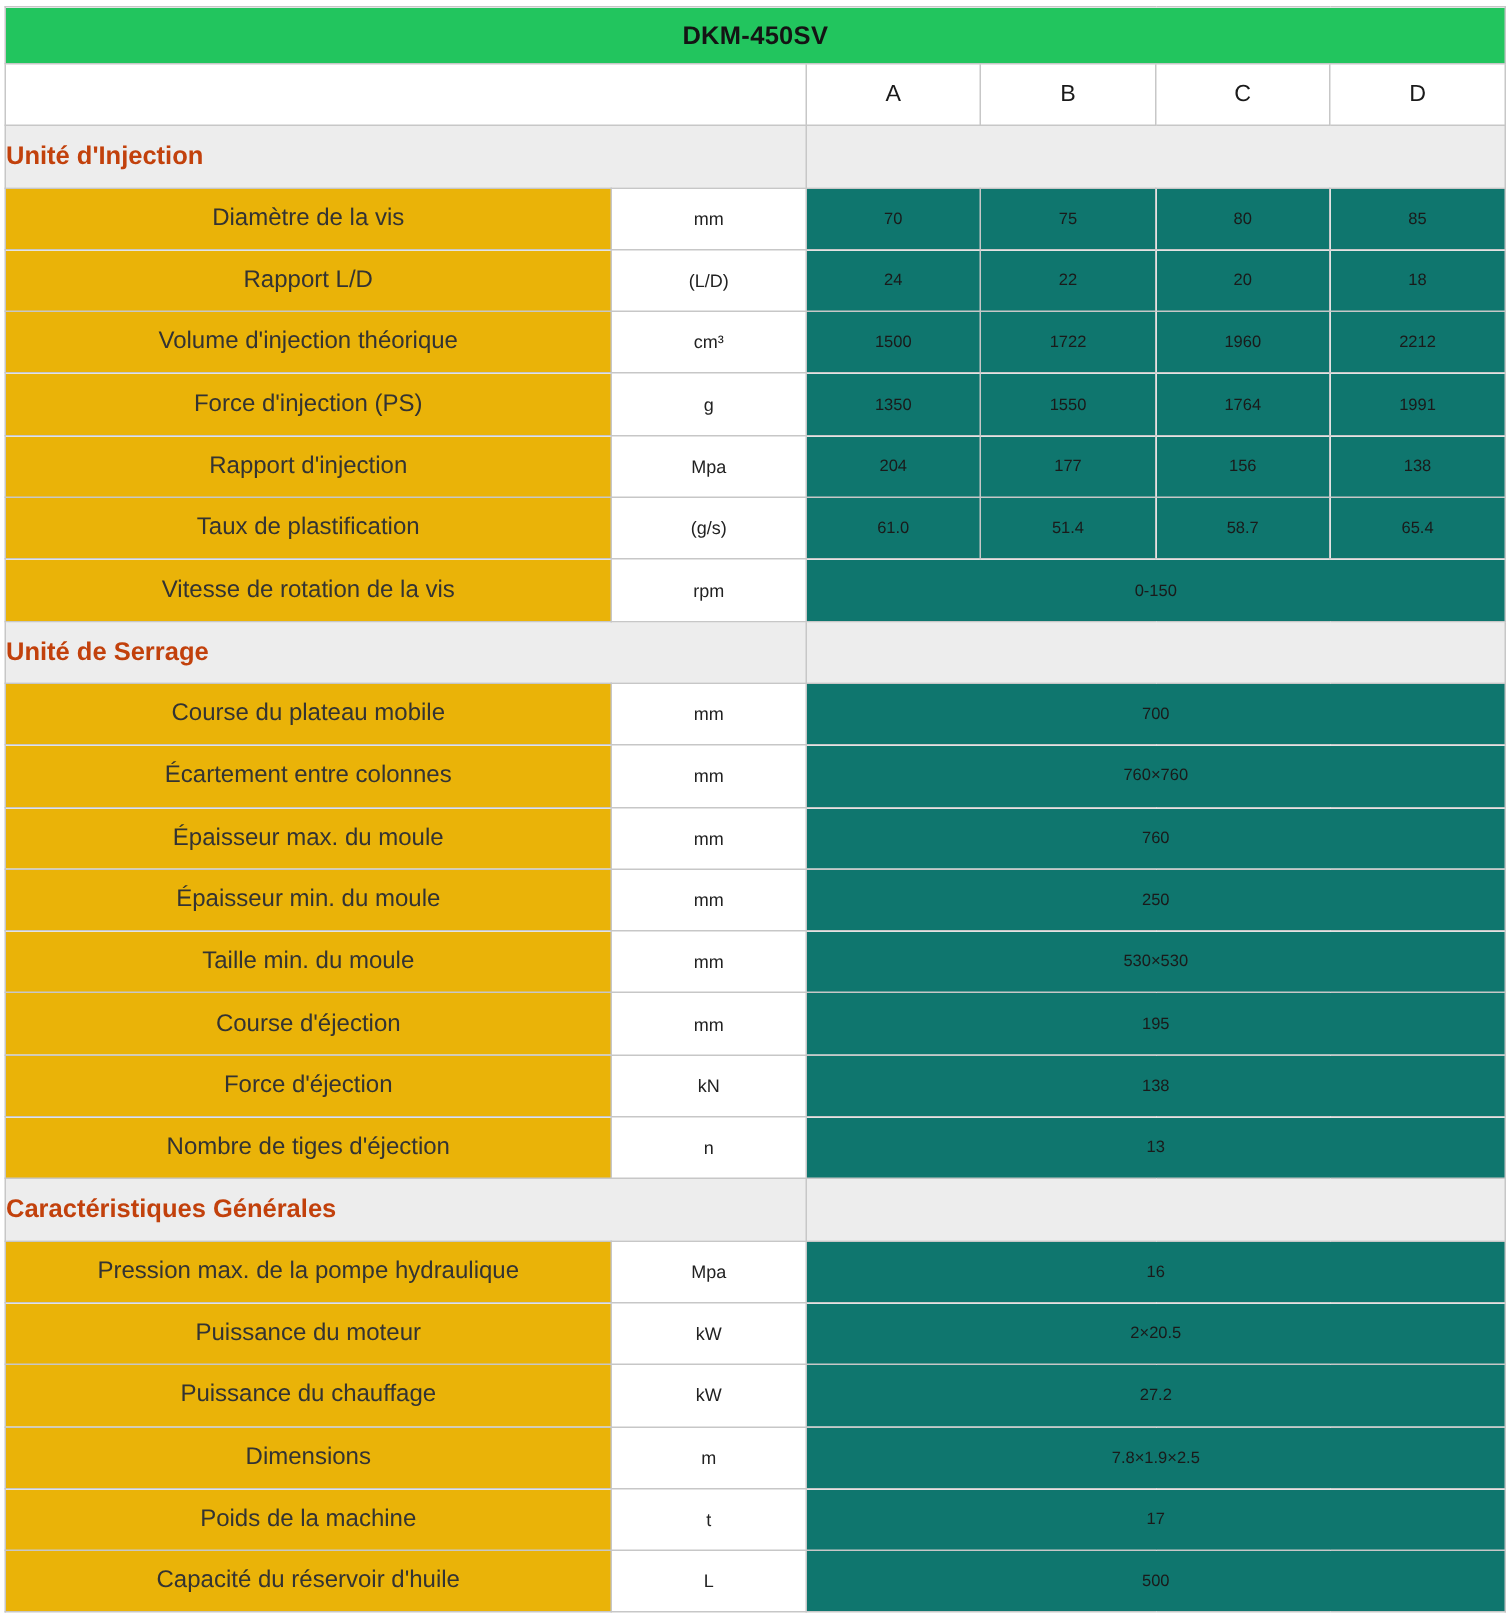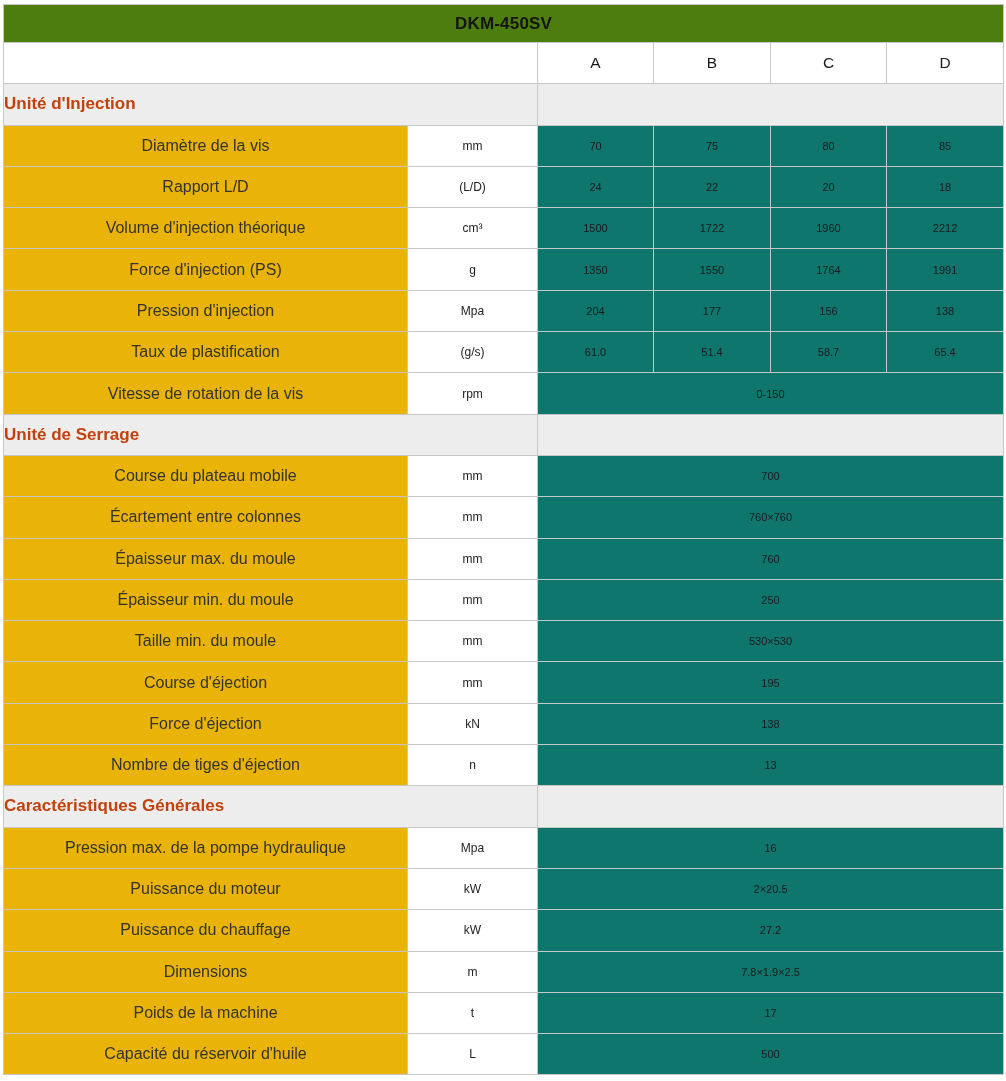--- a/index.html
+++ b/index.html
@@ -22,21 +22,21 @@
     text-align: center;
     vertical-align: middle;
     padding: 0;
     white-space: nowrap;
     overflow: hidden;
   }
   tr.t-row { height: 41.3px; }
   tr.title-row { height: 38px; }
 
   td.title-cell {
-    background: #4d7c0f;
+    background: #22c55e;
     border: 1px solid #9bbb2f;
     font-weight: bold;
     font-size: 17px;
     color: #141414;
     letter-spacing: 0.2px;
   }
   td.colhead-cell, td.colhead-spacer {
     font-size: 15.5px;
     color: #1a1a1a;
     background: #ffffff;
@@ -110,21 +110,21 @@
         </tr>
         <tr class="t-row">
           <td class="label-cell">Force d'injection (PS)</td>
           <td class="unit-cell">g</td>
           <td class="value-cell">1350</td>
           <td class="value-cell">1550</td>
           <td class="value-cell">1764</td>
           <td class="value-cell">1991</td>
         </tr>
         <tr class="t-row">
-          <td class="label-cell">Pression d'injection</td>
+          <td class="label-cell">Rapport d'injection</td>
           <td class="unit-cell">Mpa</td>
           <td class="value-cell">204</td>
           <td class="value-cell">177</td>
           <td class="value-cell">156</td>
           <td class="value-cell">138</td>
         </tr>
         <tr class="t-row">
           <td class="label-cell">Taux de plastification</td>
           <td class="unit-cell">(g/s)</td>
           <td class="value-cell">61.0</td>

